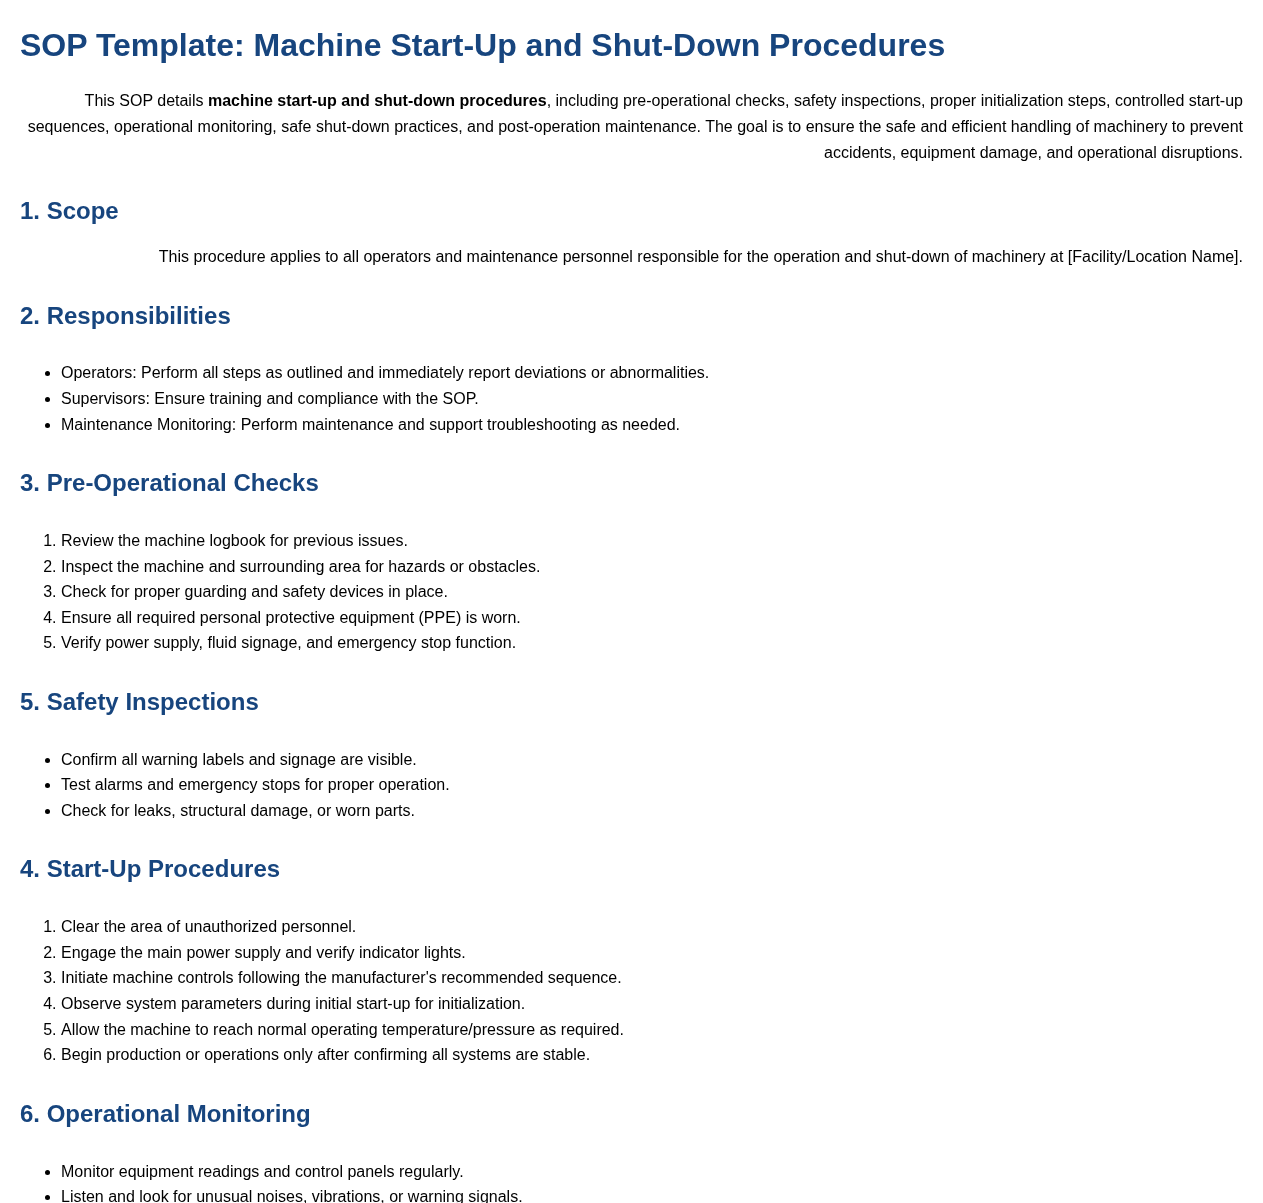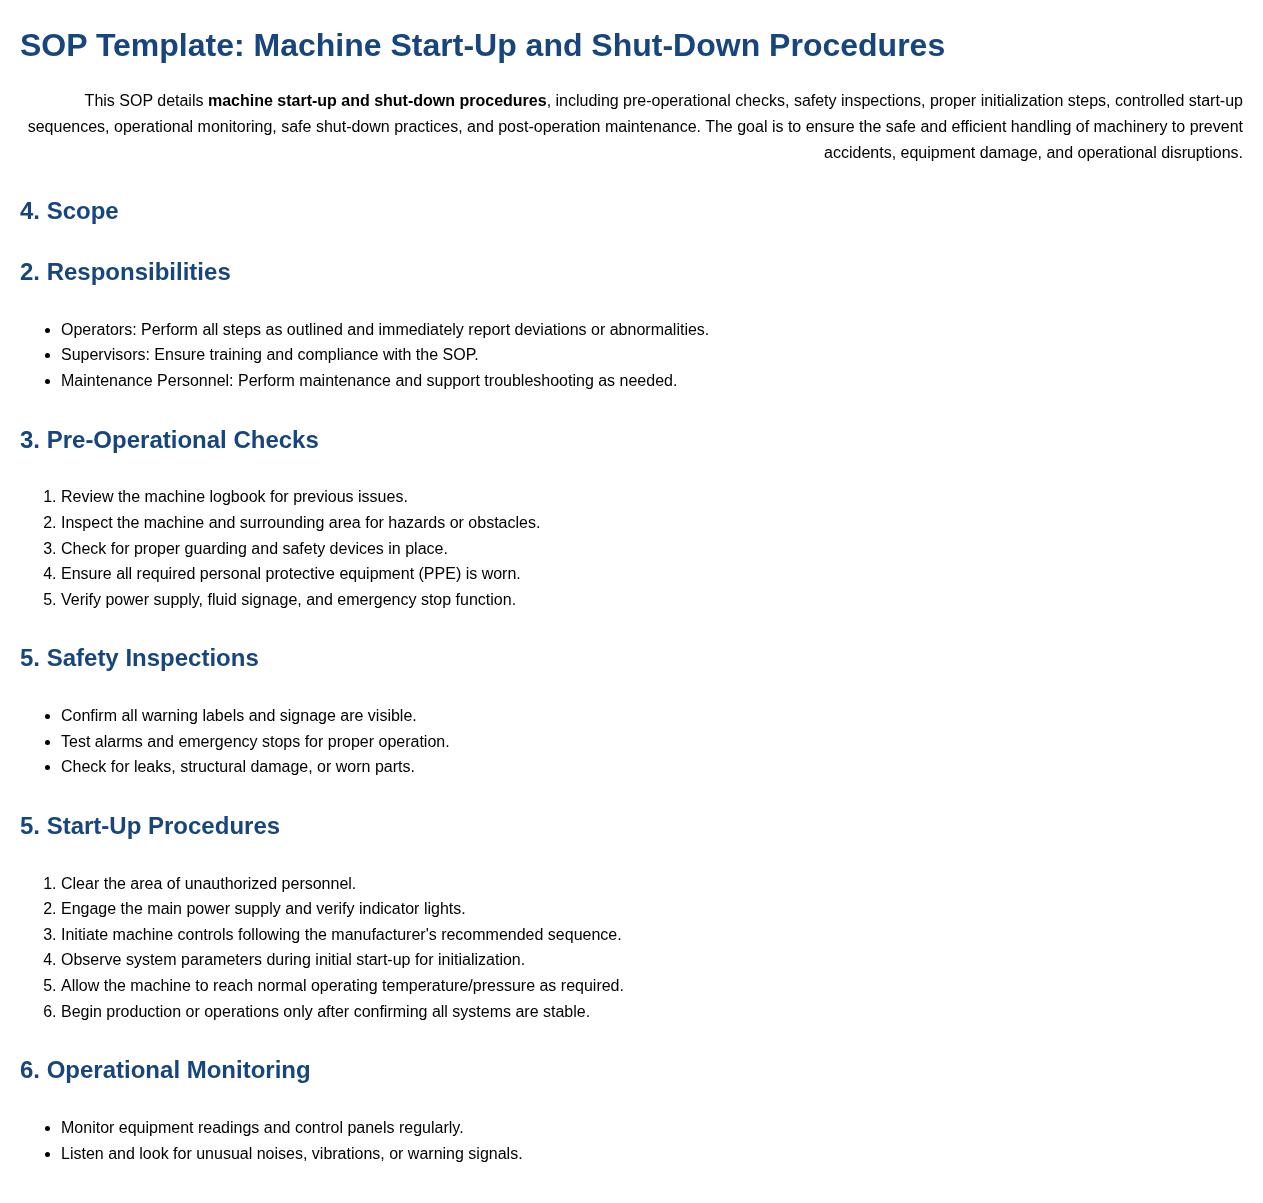--- a/index.html
+++ b/index.html
@@ -46,29 +46,30 @@
 </head>
 <body>
 
 <div class="page">
 
   <h1>SOP Template: Machine Start-Up and Shut-Down Procedures</h1>
 
   <p><span>This SOP details </span><strong>machine start-up and shut-down procedures</strong><span>, including pre-operational checks, safety inspections, proper initialization steps, controlled start-up sequences, operational monitoring, safe shut-down practices, and post-operation maintenance. The goal is to ensure the safe and efficient handling of machinery to prevent accidents, equipment damage, and operational disruptions.</span></p>
 
   <section>
-    <h2>4. Scope</h2>
+    <h2>1. Scope</h2>
+    <p>This procedure applies to all operators and maintenance personnel responsible for the operation and shut-down of machinery at [Facility/Location Name].</p>
   </section>
 
   <section>
     <h2>2. Responsibilities</h2>
     <ul>
         <li>Operators: Perform all steps as outlined and immediately report deviations or abnormalities.</li>
         <li>Supervisors: Ensure training and compliance with the SOP.</li>
-        <li>Maintenance Personnel: Perform maintenance and support troubleshooting as needed.</li>
+        <li>Maintenance Monitoring: Perform maintenance and support troubleshooting as needed.</li>
       </ul>
   </section>
 
   <section>
     <h2>3. Pre-Operational Checks</h2>
     <ol>
         <li>Review the machine logbook for previous issues.</li>
         <li>Inspect the machine and surrounding area for hazards or obstacles.</li>
         <li>Check for proper guarding and safety devices in place.</li>
         <li>Ensure all required personal protective equipment (PPE) is worn.</li>
@@ -79,21 +80,21 @@
   <section>
     <h2>5. Safety Inspections</h2>
     <ul>
         <li>Confirm all warning labels and signage are visible.</li>
         <li>Test alarms and emergency stops for proper operation.</li>
         <li>Check for leaks, structural damage, or worn parts.</li>
       </ul>
   </section>
 
   <section>
-    <h2>5. Start-Up Procedures</h2>
+    <h2>4. Start-Up Procedures</h2>
     <ol>
         <li>Clear the area of unauthorized personnel.</li>
         <li>Engage the main power supply and verify indicator lights.</li>
         <li>Initiate machine controls following the manufacturer's recommended sequence.</li>
         <li>Observe system parameters during initial start-up for initialization.</li>
         <li>Allow the machine to reach normal operating temperature/pressure as required.</li>
         <li>Begin production or operations only after confirming all systems are stable.</li>
       </ol>
   </section>
 

